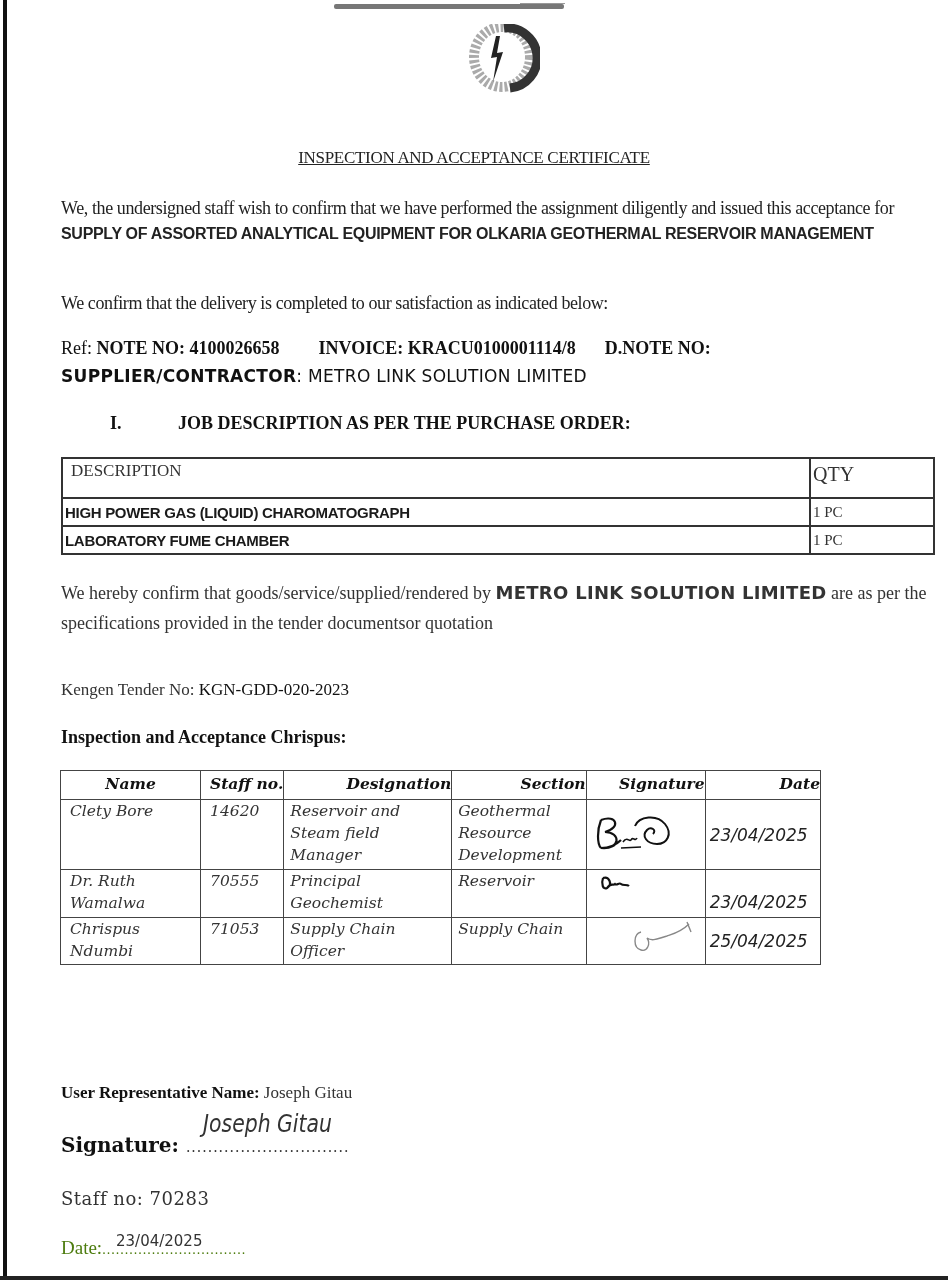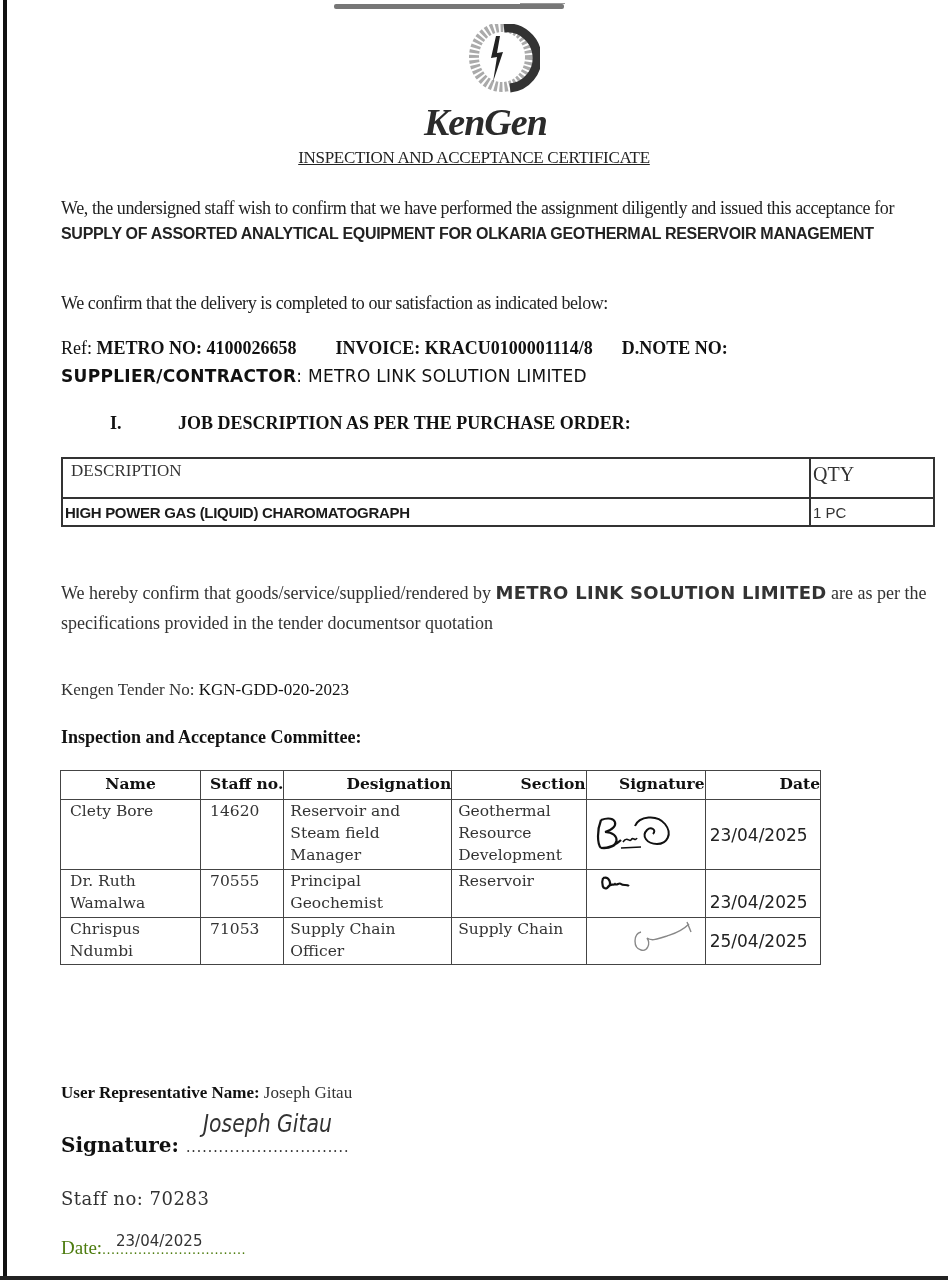--- a/index.html
+++ b/index.html
@@ -36,28 +36,28 @@
 
   .section-head { position: absolute; left: 110px; top: 413px; font-size: 18px; font-weight: bold; color: #111; }
   .section-head .num { display: inline-block; width: 68px; }
 
   table { border-collapse: collapse; position: absolute; border-radius: 19px; }
   .items-table { left: 61px; top: 457px; width: 874px; }
   .items-table td { border: 2px solid #333; padding: 0 2px; height: 26px; font-size: 16px; }
   .items-table td.desc-h { font-family: "Liberation Serif", serif; font-size: 17px; padding-left: 8px; height: 36px; vertical-align: top; padding-top: 2px; color: #333; }
   .items-table td.qty-h { width: 118px; font-family: "Liberation Serif", serif; font-size: 20px; vertical-align: top; padding-top: 4px; color: #333; }
   .items-table td.desc { font-family: "Liberation Sans", sans-serif; font-weight: bold; font-size: 15px; letter-spacing: -0.3px; height: 26px; }
-  .items-table td.qty { font-family: Liberation Sans, sans-serif; font-size: 15px; color: #333; }
+  .items-table td.qty { font-family: Liberation Serif, serif; font-size: 15px; color: #333; }
 
   .confirm2 { position: absolute; left: 61px; top: 578px; width: 870px; font-size: 18px; line-height: 30px; color: #333; }
   .tender { position: absolute; left: 61px; top: 680px; font-size: 17px; color: #333; }
   .tender .val { font-weight: normal; color: #111; }
   .committee-h { position: absolute; left: 61px; top: 727px; font-size: 18px; font-weight: bold; color: #111; }
 
-  .committee { left: 60px; top: 770px; width: 761px; font-family: "DejaVu Serif", serif; }
+  .committee { left: 60px; top: 770px; width: 761px; font-family: "DejaVu Serif", serif; font-style: italic; }
   .committee th, .committee td { border: 1.5px solid #444; font-size: 15.5px; line-height: 22px; color: #333; vertical-align: top; padding: 0 0 0 9px; }
   .committee th { font-weight: bold; color: #111; height: 26px; text-align: right; padding-top: 2px; }
   .committee th.c-name { text-align: center; padding-left: 0; }
   .committee td.sig { padding: 0; vertical-align: middle; }
   .committee td.date { font-family: "DejaVu Sans", sans-serif; font-size: 17px; color: #222; vertical-align: middle; padding-left: 4px; }
   .committee td.date.bottom { vertical-align: bottom; padding-bottom: 4px; }
 
   .user-rep { position: absolute; left: 61px; top: 1083px; font-size: 17px; color: #111; }
   .user-rep .lbl { font-weight: bold; }
   .user-rep .val { color: #333; }
@@ -76,34 +76,33 @@
 <div class="bottom-rule"></div>
 <div class="top-smudge"></div>
 <div class="top-smudge-line"></div>
 
 <div class="logo">
   <svg width="80" height="72" viewBox="0 0 80 72">
     <ellipse cx="42" cy="33" rx="28" ry="30" fill="none" stroke="#aaa" stroke-width="10" stroke-dasharray="3 2"></ellipse>
     <path d="M44 4 A30 30 0 0 1 50 64" fill="none" stroke="#333" stroke-width="9"></path>
     <path d="M36 12 L31 34 L37 33 L33 58 L43 28 L37 29 L40 12 Z" fill="#222"></path>
   </svg>
-  <div class="logo-text">KenGen</div>
 </div>
 
 <div class="cert-title">INSPECTION AND ACCEPTANCE CERTIFICATE</div>
 
 <div class="para" style="top:196px;">
   <span>We, the undersigned staff wish to confirm that we have performed the assignment diligently and issued this acceptance for </span><span class="sans-bold">SUPPLY OF ASSORTED ANALYTICAL EQUIPMENT FOR OLKARIA GEOTHERMAL RESERVOIR MANAGEMENT</span>
 </div>
 
 <div class="para" style="top:291px;">We confirm that the delivery is completed to our satisfaction as indicated below:</div>
 
 <div class="ref-line">
   <span class="lbl">Ref:</span>
-  <span>METRO NO:</span>
+  <span>NOTE NO:</span>
   <span>4100026658</span>
   <span class="gap"></span>
   <span>INVOICE:</span>
   <span>KRACU0100001114/8</span>
   <span class="gap" style="width:20px"></span>
   <span>D.NOTE NO:</span>
   <span></span>
 </div>
 
 <div class="supplier-line">
@@ -117,33 +116,37 @@
 <table class="items-table">
   <tbody>
       <tr>
     <td class="desc-h">DESCRIPTION</td>
     <td class="qty-h">QTY</td>
   </tr>
   <tr>
     <td class="desc">HIGH POWER GAS (LIQUID) CHAROMATOGRAPH</td>
     <td class="qty">1 PC</td>
   </tr>
+  <tr>
+    <td class="desc">LABORATORY FUME CHAMBER</td>
+    <td class="qty">1 PC</td>
+  </tr>
 </tbody>
   </table>
 
 <div class="confirm2">
   <span>We hereby confirm that goods/service/supplied/rendered by </span><span class="sans-bold-lg" style="font-size:18px">METRO LINK SOLUTION LIMITED</span><span> are as per the specifications provided in the tender documentsor quotation</span>
 </div>
 
 <div class="tender">
   <span>Kengen Tender No:</span>
   <span class="val">KGN-GDD-020-2023</span>
 </div>
 
-<div class="committee-h">Inspection and Acceptance Committee:</div>
+<div class="committee-h">Inspection and Acceptance Chrispus:</div>
 
 <table class="committee">
   <colgroup>
     <col style="width:183px">
       <col style="width:102px">
       <col style="width:204px">
       <col style="width:153px">
       <col style="width:118px">
       <col style="width:125px">
   </colgroup>

